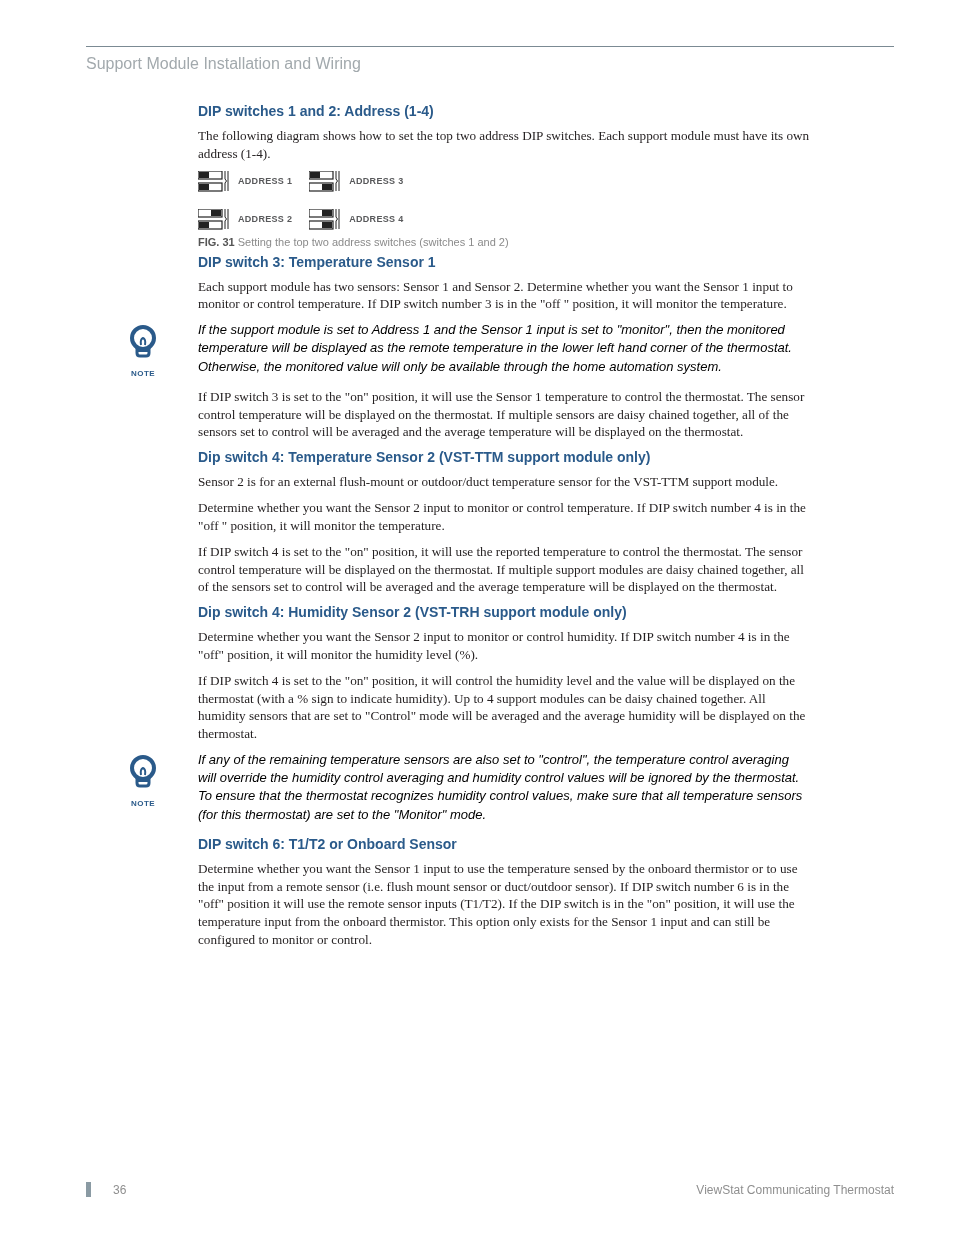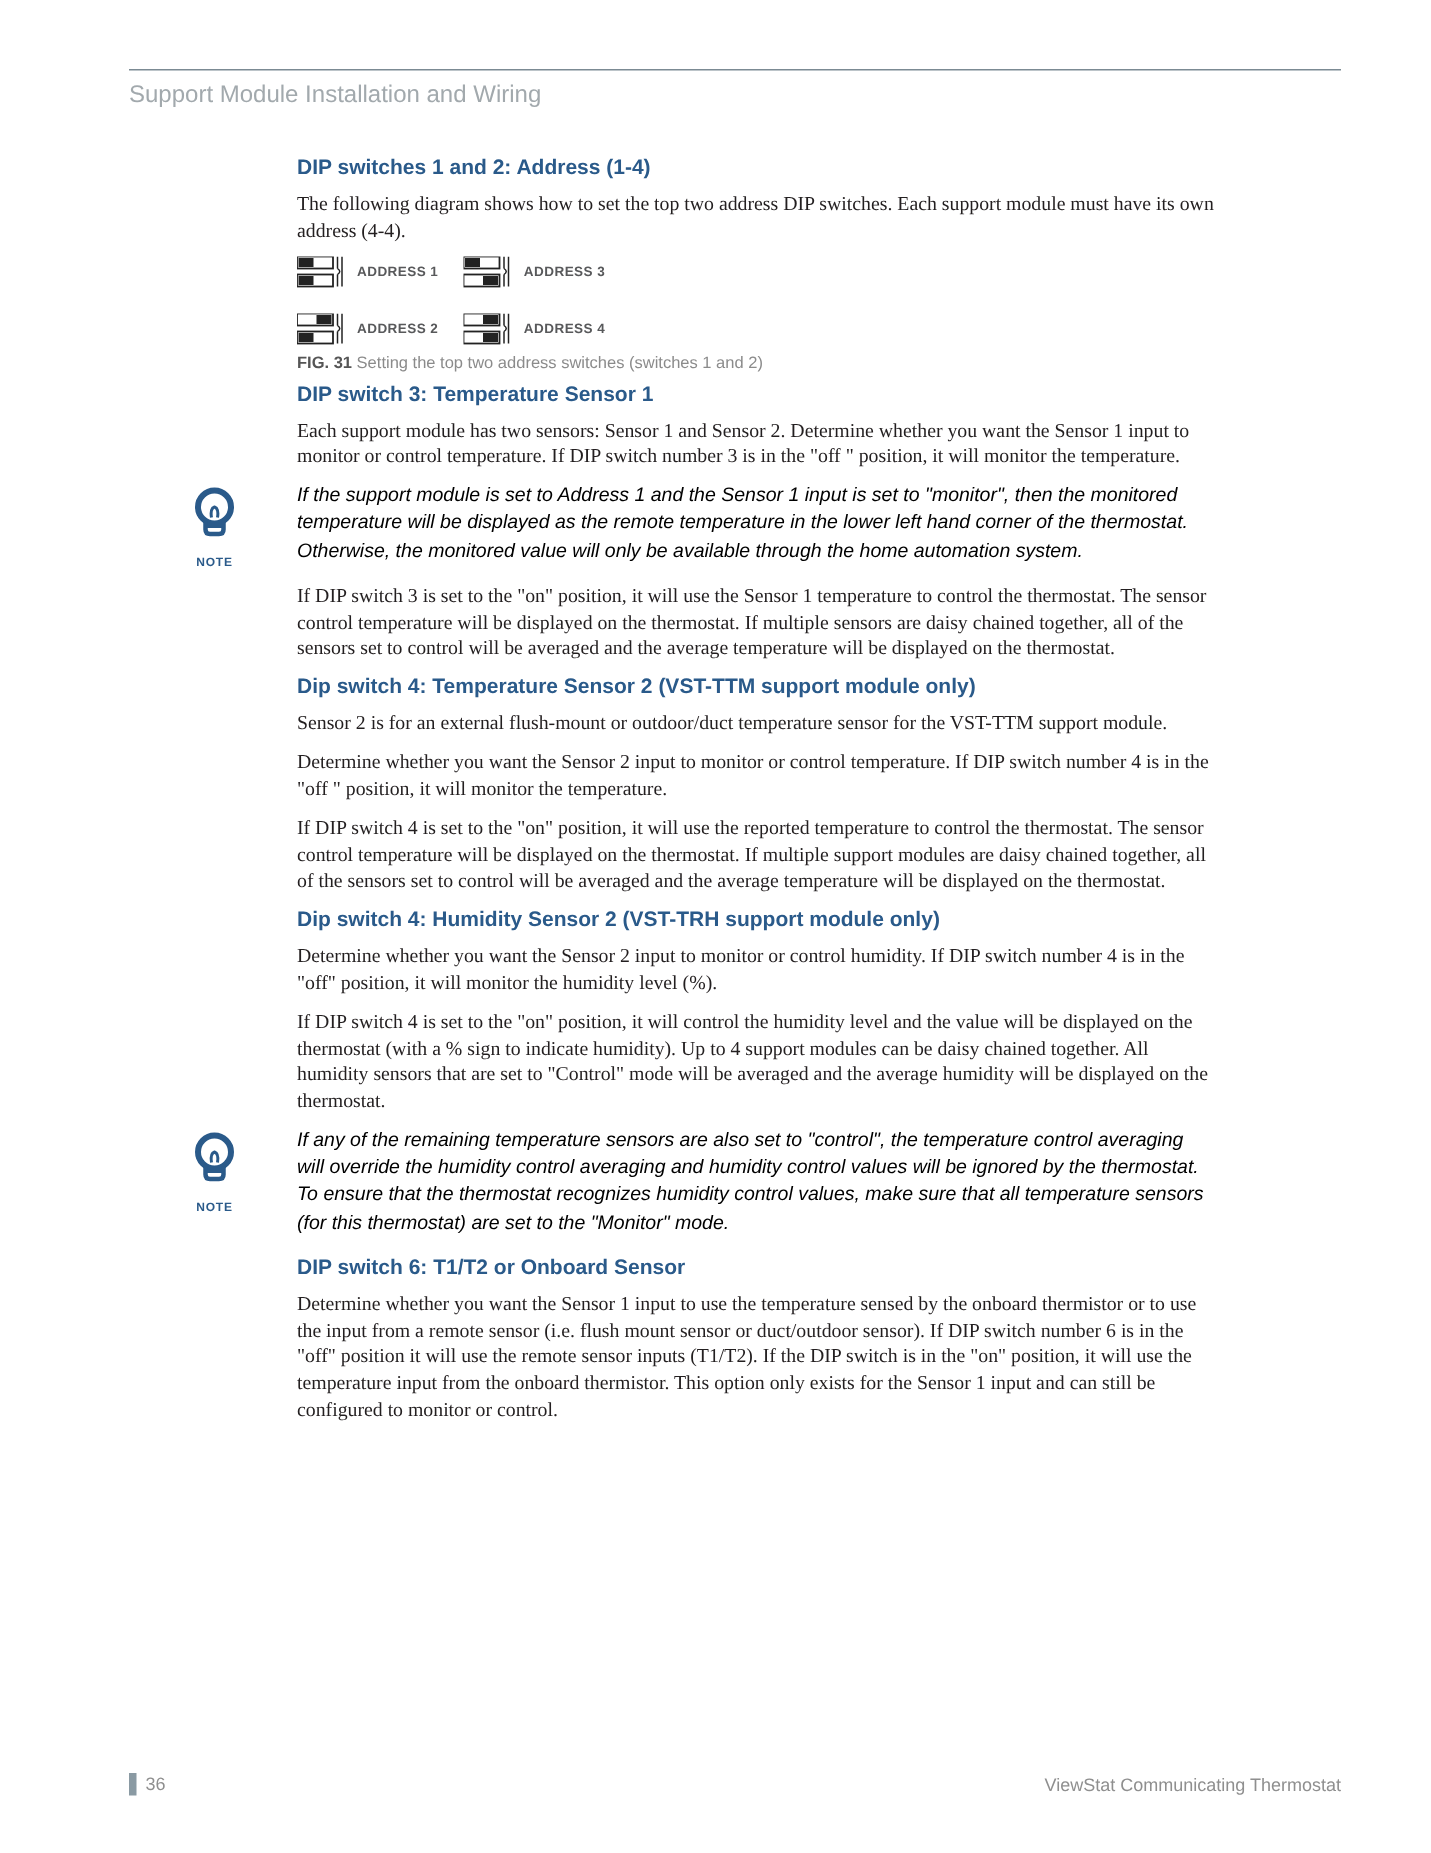--- a/index.html
+++ b/index.html
@@ -102,38 +102,39 @@
     right: 60px;
     display: flex;
     justify-content: space-between;
     align-items: center;
     font-family: Arial, Helvetica, sans-serif;
     font-size: 12px;
     color: #8f8f8f;
   }
   .footer-left {
     display: flex;
-    gap: 6px;
+    align-items: center;
+    gap: 22px;
   }
   .footer-bar {
     width: 5px;
     height: 15px;
     background: #8a9aa3;
   }
 </style>
 </head>
 <body>
 
 <div class="top-rule"></div>
 <div class="breadcrumb">Support Module Installation and Wiring</div>
 
 <div class="content">
 
   <h3>DIP switches 1 and 2: Address (1-4)</h3>
-  <p>The following diagram shows how to set the top two address DIP switches. Each support module must have its own address (4-4).</p>
+  <p>The following diagram shows how to set the top two address DIP switches. Each support module must have its own address (1-4).</p>
 
   <div class="dip-figure">
     <div class="dip-item">
       <svg width="36" height="21">
         <rect x="0" y="0" width="24" height="8" fill="none" stroke="#222" stroke-width="1.2"></rect>
         <rect x="1" y="1" width="10" height="6" fill="#222"></rect>
         <rect x="0" y="12" width="24" height="8" fill="none" stroke="#222" stroke-width="1.2"></rect>
         <rect x="1" y="13" width="10" height="6" fill="#222"></rect>
         <path d="M27 0 L27 8 M27 12 L27 20 M27 8 Q30 10 27 12 M30 0 L30 20" fill="none" stroke="#222" stroke-width="1"></path>
       </svg>

